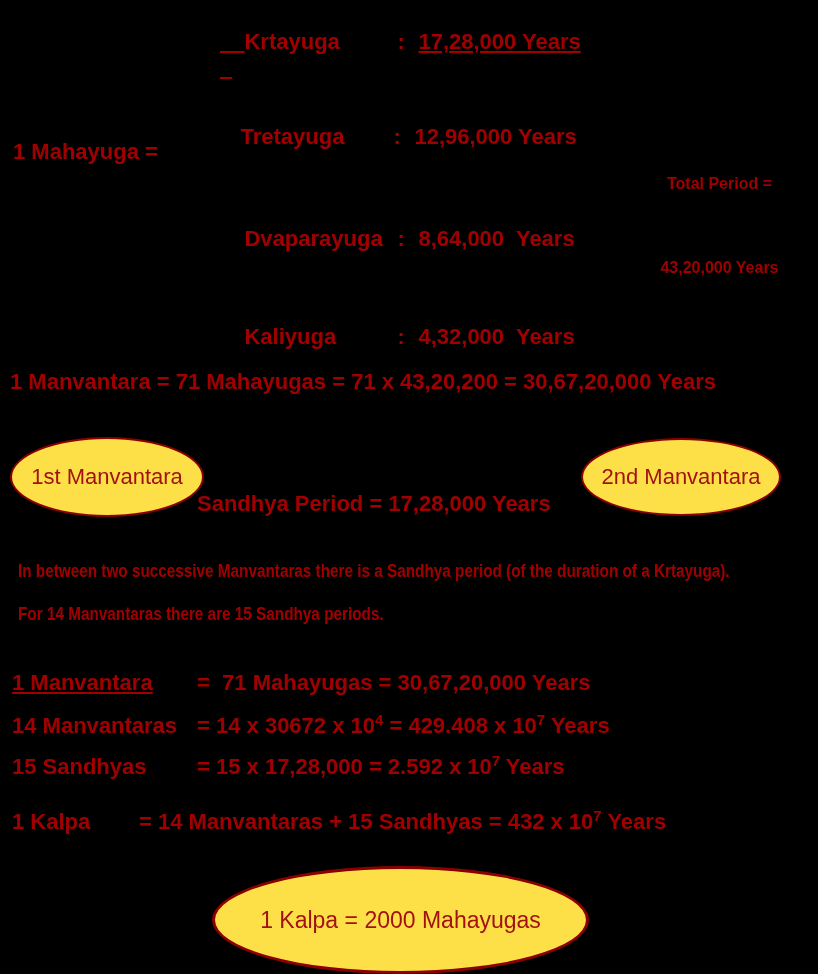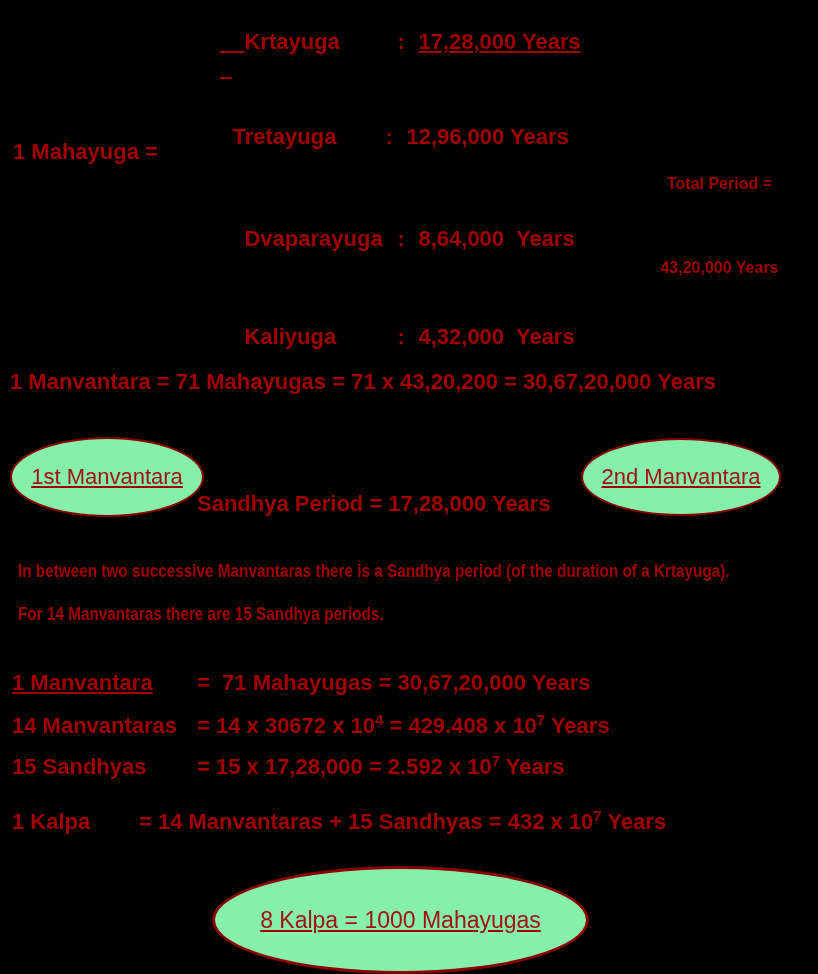--- a/index.html
+++ b/index.html
@@ -36,47 +36,46 @@
   .note {
     position: absolute;
     font-weight: bold;
     font-size: 18px;
     white-space: pre;
     transform: scaleX(0.85);
     transform-origin: left top;
   }
   .ellipse {
     position: absolute;
-    background: #86efac;
+    background: #fde047;
     border: 2px solid #8B0000;
     border-radius: 50%;
     display: flex;
     align-items: center;
     justify-content: center;
-    text-decoration: underline;
   }
   .ellipse-label {
     font-weight: normal;
     font-size: 22px;
     color: #A31212;
     white-space: nowrap;
   }
   .ellipse-label-lg { font-size: 23px; }
 </style>
 </head>
 <body>
 
 <div class="page">
 
   <div class="line" style="left:13px; top:139px;">1 Mahayuga =</div>
 
   <div class="line" style="left:220px; top:4px;text-decoration:underline;">
     <span class="yuga-name">Krtayuga</span><span class="yuga-colon">:</span><span class="yuga-value">17,28,000 Years</span>
   </div>
-  <div class="line" style="left:208px; top:99px;">
+  <div class="line" style="left:216px; top:99px;">
     <span class="yuga-name">Tretayuga</span><span class="yuga-colon">:</span><span class="yuga-value">12,96,000 Years</span>
   </div>
   <div class="line" style="left:220px; top:201px;">
     <span class="yuga-name">Dvaparayuga</span><span class="yuga-colon">:</span><span class="yuga-value">8,64,000  Years</span>
   </div>
   <div class="line" style="left:220px; top:299px;">
     <span class="yuga-name">Kaliyuga</span><span class="yuga-colon">:</span><span class="yuga-value">4,32,000  Years</span>
   </div>
 
   <div class="total-block">
@@ -105,16 +104,16 @@
   <div class="line" style="left:12px; top:713px;">14 Manvantaras</div>
   <div class="line" style="left:197px; top:713px;"><span>= 14 x 30672 x 10</span><sup>4</sup><span> = 429.408 x 10</span><sup>7</sup><span> Years</span></div>
 
   <div class="line" style="left:12px; top:754px;">15 Sandhyas</div>
   <div class="line" style="left:197px; top:754px;"><span>= 15 x 17,28,000 = 2.592 x 10</span><sup>7</sup><span> Years</span></div>
 
   <div class="line" style="left:12px; top:809px;">1 Kalpa</div>
   <div class="line" style="left:139px; top:809px;"><span>= 14 Manvantaras + 15 Sandhyas = 432 x 10</span><sup>7</sup><span> Years</span></div>
 
   <div class="ellipse" style="left:212px; top:866px; width:371px; height:102px; border-width:3px;">
-    <span class="ellipse-label ellipse-label-lg">8 Kalpa = 1000 Mahayugas</span>
+    <span class="ellipse-label ellipse-label-lg">1 Kalpa = 2000 Mahayugas</span>
   </div>
 
 </div>
 
 </body></html>

